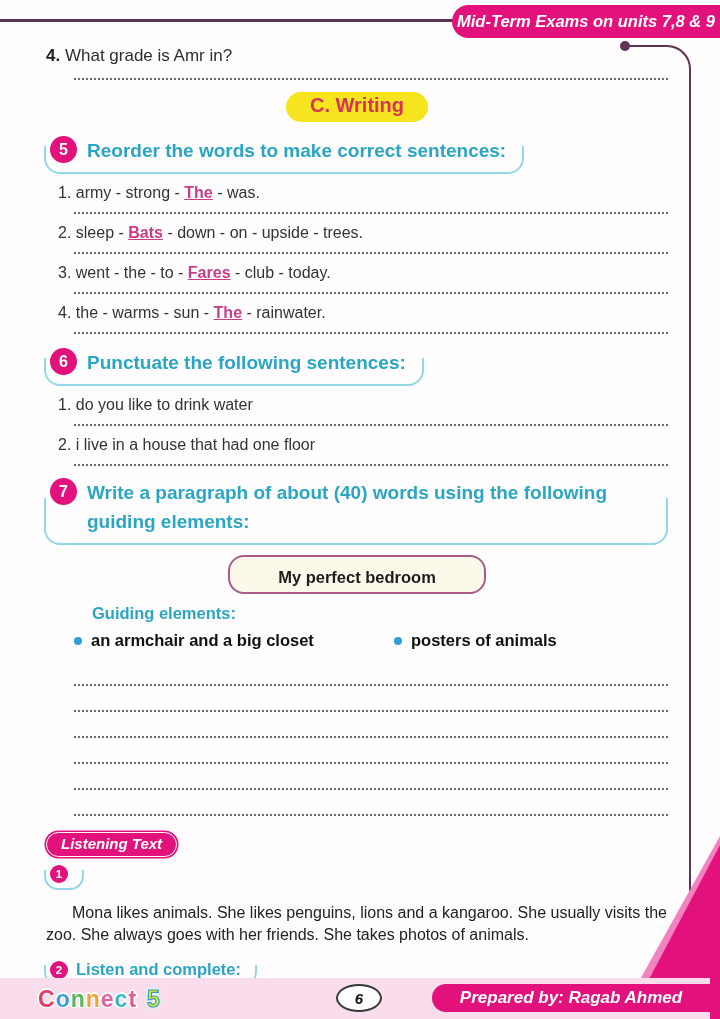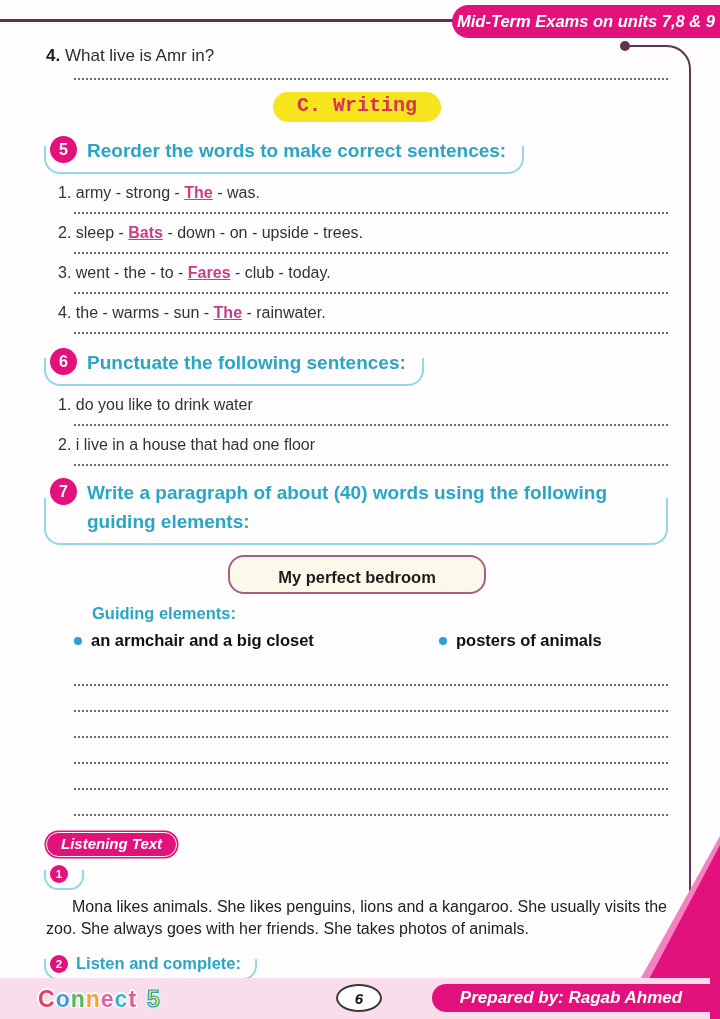--- a/index.html
+++ b/index.html
@@ -25,60 +25,60 @@
     clip-path:polygon(100% 0,100% 100%,0 100%);z-index:0;}
   .corner-tri{position:absolute;right:0;top:845px;width:92px;height:174px;background:var(--magenta);
     clip-path:polygon(100% 0,100% 100%,0 100%);z-index:1;}
 
   .content{position:absolute;left:46px;right:52px;top:0;z-index:1;}
 
   .q4{margin-top:46px;font-size:17px;color:var(--text-dark);}
   .q4 b{color:#222;}
   .ans-line{border-bottom:2px dotted #6b6b6b;height:2px;margin:12px 0 0 28px;}
 
-  .cw-row{text-align:center;margin-top:12px;font-family:Liberation Mono, monospace;}
+  .cw-row{text-align:center;margin-top:12px;}
   .cw-pill{display:inline-block;background:var(--yellow);color:var(--crimson);font-weight:bold;
     font-size:20px;padding:2px 24px 5px;border-radius:16px;}
 
   .sec-header{display:inline-flex;align-items:flex-start;gap:10px;position:relative;
     padding:4px 18px 9px 4px;margin-top:10px;max-width:622px;}
   .sec-header::after{content:"";position:absolute;left:-2px;right:0;bottom:0;top:34%;
     border:2.5px solid var(--bracket-blue);border-top:none;border-radius:0 0 16px 16px;pointer-events:none;}
   .badge{flex:0 0 auto;width:27px;height:27px;border-radius:50%;background:var(--magenta);color:#fff;
     font-weight:bold;font-size:16px;text-align:center;line-height:27px;margin-top:0;}
   .sec-title{color:var(--teal);font-weight:bold;font-size:19px;line-height:29px;}
 
   .item{margin:8px 0 0 12px;font-size:16px;color:#333;line-height:22px;}
   .item .hl{color:var(--pink-word);font-weight:bold;text-decoration:underline;}
   .item-line{border-bottom:2px dotted #6b6b6b;height:2px;margin:8px 0 0 28px;}
 
   .topic-row{text-align:center;margin-top:10px;}
   .topic-pill{display:inline-block;background:var(--cream);border:2px solid #a85c87;border-radius:16px;
     padding:11px 48px 5px;font-weight:bold;font-size:16.5px;color:#1c1c1c;}
 
   .guiding-label{margin:10px 0 0 46px;color:var(--teal);font-weight:bold;font-size:16.5px;}
-  .bullets-row{display:flex;margin:8px 0 10px 28px;gap:45px;}
+  .bullets-row{display:flex;margin:8px 0 10px 28px;}
   .bullet{display:flex;align-items:center;font-weight:bold;font-size:16.5px;color:#111;}
   .bullet.first{width:320px;}
   .dot{width:8px;height:8px;border-radius:50%;background:var(--dot-blue);margin-right:9px;flex:0 0 auto;}
   .writing-lines{margin-top:2px;}
   .w-line{border-bottom:2px dotted #6b6b6b;height:26px;margin-left:28px;}
 
   .listening-badge{display:inline-block;margin-top:16px;background:var(--magenta);color:#fff;
     font-weight:bold;font-size:15px;padding:2px 14px 4px;border-radius:14px;
     border:1.5px solid #fff;box-shadow:0 0 0 1.5px var(--magenta);font-style:italic;}
   .part-header{display:inline-flex;align-items:center;gap:8px;position:relative;
     padding:3px 16px 7px 4px;margin-top:5px;}
   .part-header::after{content:"";position:absolute;left:-2px;right:0;bottom:0;top:28%;
     border:2px solid var(--bracket-blue);border-top:none;border-radius:0 0 14px 14px;pointer-events:none;}
   .mini-badge{flex:0 0 auto;width:18px;height:18px;border-radius:50%;background:var(--magenta);color:#fff;
     font-weight:bold;font-size:11.5px;text-align:center;line-height:18px;}
   .part-title{color:var(--teal);font-weight:bold;font-size:16.5px;}
 
-  .para{margin-top:6px;font-size:16px;line-height:1.38;color:#222;text-indent:26px;}
+  .para{margin-top:12px;font-size:16px;line-height:1.38;color:#222;text-indent:26px;}
   .para.tight{margin-top:4px;line-height:1.32;}
   .uw{text-decoration:underline;}
 
   
   .footer{position:absolute;left:0;right:10px;bottom:0;height:41px;background:var(--footer-pink);z-index:2;}
   .logo{position:absolute;left:38px;top:50%;transform:translateY(-50%);font-weight:bold;font-size:23px;
     letter-spacing:1px;white-space:nowrap;}
   .lc{text-shadow:1.5px 0 0 #fff,-1.5px 0 0 #fff,0 1.5px 0 #fff,0 -1.5px 0 #fff,1px 1px 0 #fff,-1px -1px 0 #fff,1px -1px 0 #fff,-1px 1px 0 #fff;}
   .l0{color:#e43d67;}.l1{color:#3e9ed9;}.l2{color:#5cb85c;}.l3{color:#f0a43c;}
   .l4{color:#e560a5;}.l5{color:#37b6c9;}.l6{color:#e05a8c;}
@@ -103,21 +103,21 @@
   <div class="deco-dot"></div>
   <div class="deco-line"></div>
   <div class="corner-tri-light"></div>
   <div class="corner-tri"></div>
 
   <div class="content">
 
     
     <div class="q4">
       <b>4.</b>
-      <span>What live is Amr in?</span>
+      <span>What grade is Amr in?</span>
     </div>
     <div class="ans-line"></div>
 
     
     <div class="cw-row">
       <span class="cw-pill">C. Writing</span>
     </div>
 
     
     <div class="sec-header">

